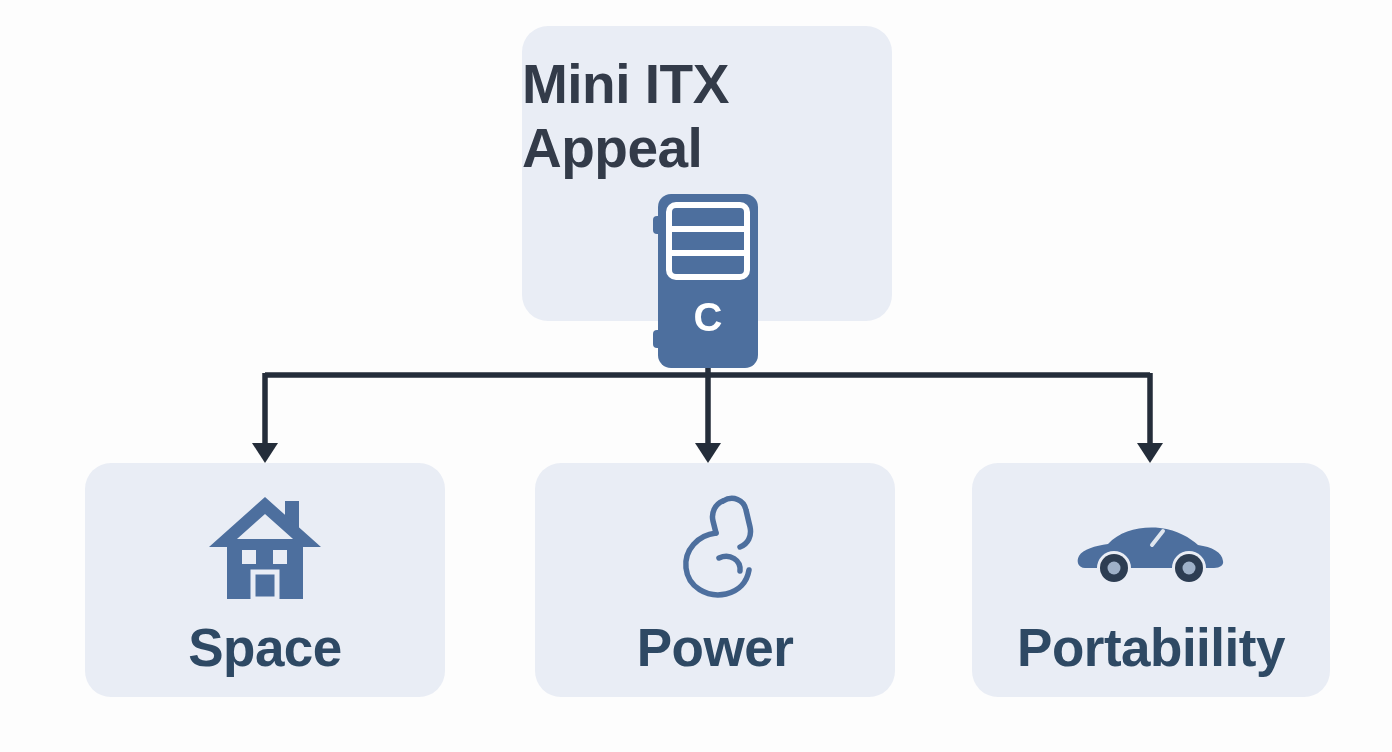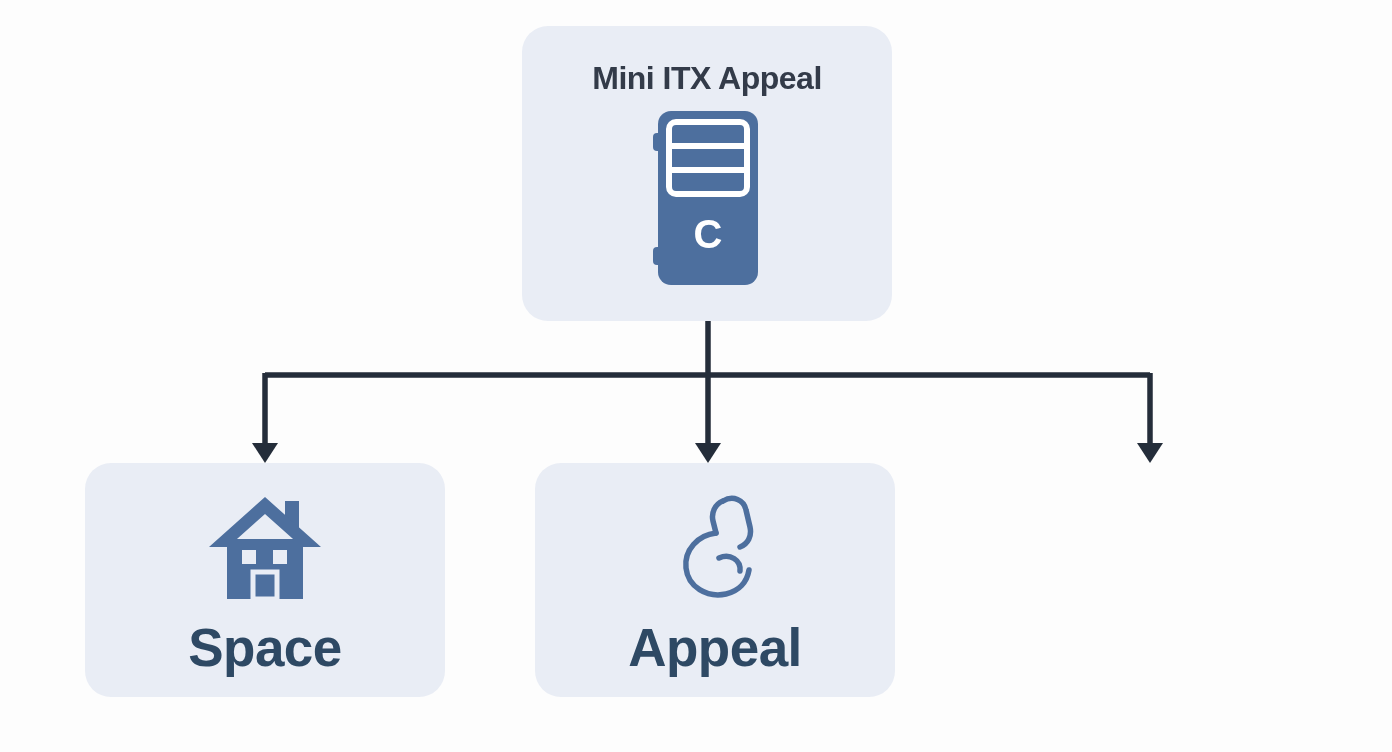--- a/index.html
+++ b/index.html
@@ -20,22 +20,22 @@
     border-radius: 26px;
     display: flex;
     flex-direction: column;
     align-items: center;
   }
   .root-node {
     left: 522px; top: 26px;
     width: 370px; height: 295px;
   }
   .root-title {
-    margin-top: 34px;
-    font-size: 32px;
+    margin-top: 26px;
+    font-size: 55px;
     font-weight: bold;
     color: #333b49;
     letter-spacing: -0.5px;
   }
   .root-icon-wrap {
     margin-top: 12px;
     display: flex; align-items: center; justify-content: center;
   }
   .child-node {
     top: 463px;
@@ -104,17 +104,30 @@
 
   <div class="node child-node node-power">
     <div class="child-icon-wrap">
       <svg width="104" height="114" viewBox="0 0 104 114" fill="none" stroke="#4d6f9e" stroke-width="5.5" stroke-linecap="round" stroke-linejoin="round">
         <path d="M60 7 c10 -6 21 -1 23 9 l4 17 c2 9 -2 17 -10 20"></path>
         <path d="M60 7 c-8 3 -12 12 -10 20 l3 12"></path>
         <path d="M53 39 c-18 2 -32 17 -30 35 c2 19 21 30 40 26 c13 -3 21 -12 23 -24"></path>
         <path d="M56 64 c11 -5 22 2 21 13"></path>
       </svg>
     </div>
-    <div class="child-label">Appeal</div>
+    <div class="child-label">Power</div>
   </div>
 
+  <div class="node child-node node-portability">
+    <div class="child-icon-wrap">
+      <svg width="156" height="76" viewBox="0 0 156 76">
+        <path d="M12 55 C5 55 3 48 6 43 C10 36 22 33 35 31 C47 18 67 13 87 15 C105 17 117 25 125 32 C139 34 149 39 150 48 C151 52 147 55 141 55 L133 55 A17 17 0 0 0 99 55 L58 55 A17 17 0 0 0 24 55 Z" fill="#4d6f9e"></path>
+        <path d="M90 18 L79 32" stroke="#dfe6ef" stroke-width="4" stroke-linecap="round"></path>
+        <circle cx="41" cy="55" r="14" fill="#2d3d52"></circle>
+        <circle cx="41" cy="55" r="6.5" fill="#9fb1c8"></circle>
+        <circle cx="116" cy="55" r="14" fill="#2d3d52"></circle>
+        <circle cx="116" cy="55" r="6.5" fill="#9fb1c8"></circle>
+      </svg>
+    </div>
+    <div class="child-label">Portabiility</div>
+  </div>
 
 </div>
 
 </body></html>

